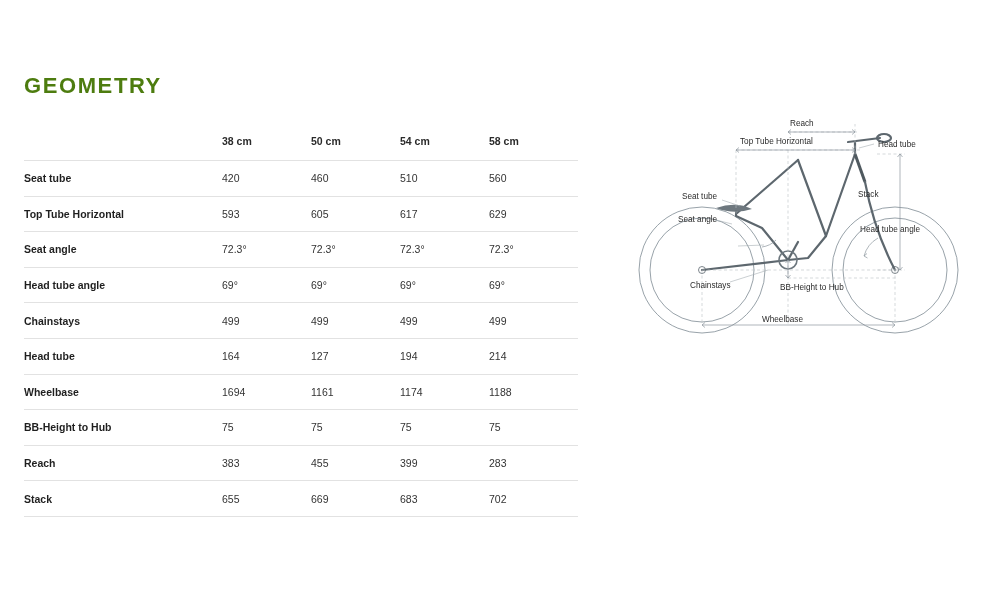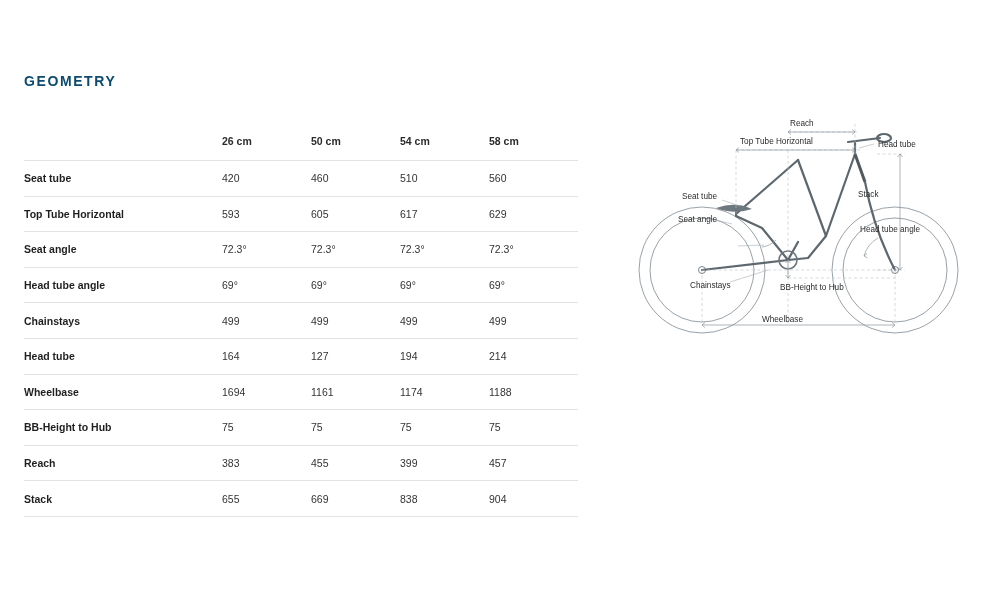--- a/index.html
+++ b/index.html
@@ -17,24 +17,24 @@
   .page {
     position: relative;
     width: 1000px;
     height: 600px;
     box-sizing: border-box;
   }
   .title {
     position: absolute;
     left: 24px;
     top: 73px;
-    font-size: 14px;
+    font-size: 22px;
     font-weight: bold;
     letter-spacing: 1.6px;
-    color: #0c4a6e;
+    color: #4d7c0f;
   }
   
   .geo-table {
     position: absolute;
     left: 24px;
     top: 128px;
     width: 554px;
     border-collapse: collapse;
     font-size: 10.5px;
   }
@@ -94,21 +94,21 @@
     <colgroup>
       <col class="col-label">
       <col class="col-size">
       <col class="col-size">
       <col class="col-size">
       <col class="col-size">
     </colgroup>
     <thead>
       <tr>
         <th></th>
-        <th>26 cm</th>
+        <th>38 cm</th>
         <th>50 cm</th>
         <th>54 cm</th>
         <th>58 cm</th>
       </tr>
     </thead>
     <tbody>
       <tr>
         <td class="rowlabel">Seat tube</td>
         <td>420</td>
         <td>460</td>
@@ -162,28 +162,28 @@
         <td>75</td>
         <td>75</td>
         <td>75</td>
         <td>75</td>
       </tr>
       <tr>
         <td class="rowlabel">Reach</td>
         <td>383</td>
         <td>455</td>
         <td>399</td>
-        <td>457</td>
+        <td>283</td>
       </tr>
       <tr>
         <td class="rowlabel">Stack</td>
         <td>655</td>
         <td>669</td>
-        <td>838</td>
-        <td>904</td>
+        <td>683</td>
+        <td>702</td>
       </tr>
     </tbody>
   </table>
 
   <div class="diagram">
     <svg width="372" height="250" viewBox="0 0 372 250" xmlns="http://www.w3.org/2000/svg">
       <g fill="none" stroke="#7e8a93" stroke-width="0.8">
 
         <circle cx="90" cy="160" r="63"></circle>
         <circle cx="90" cy="160" r="52"></circle>

